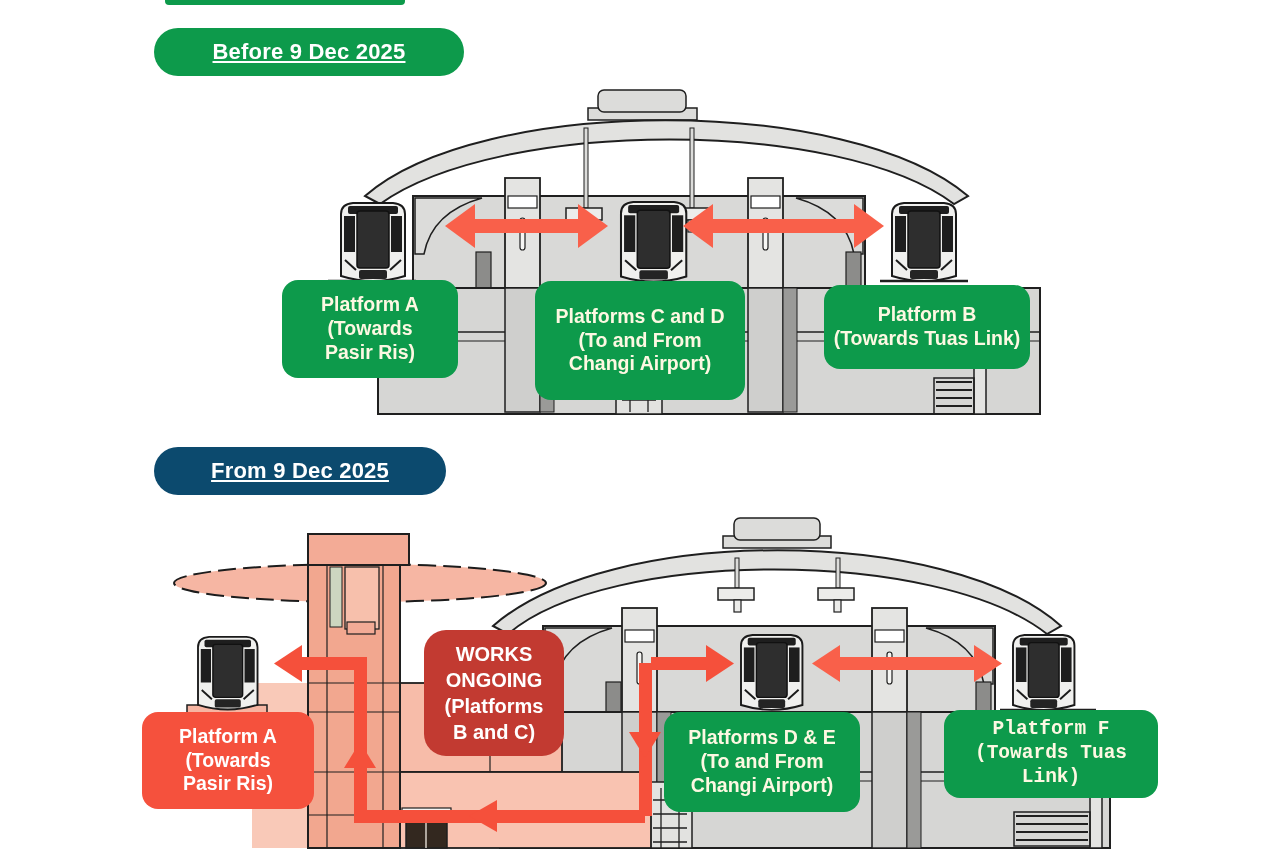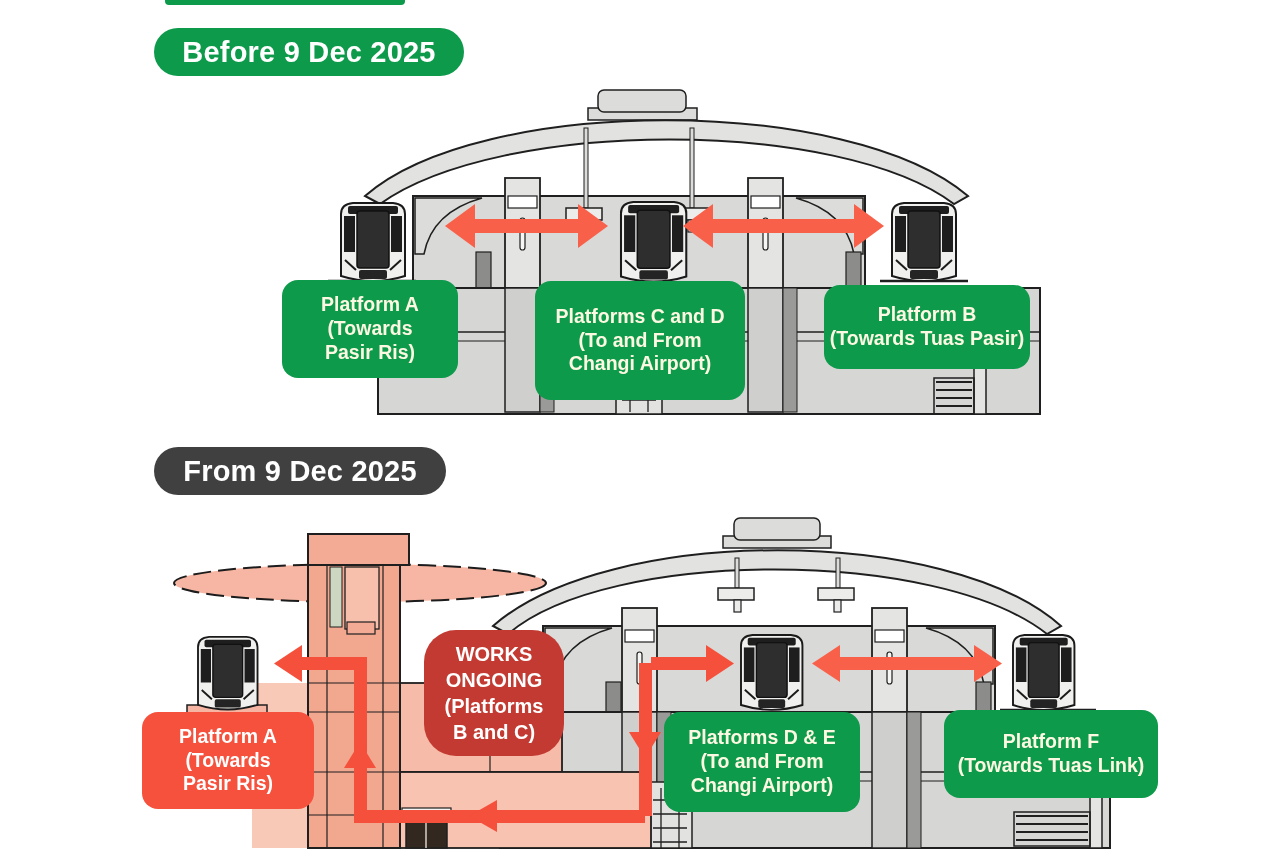--- a/index.html
+++ b/index.html
@@ -1,33 +1,33 @@
 <!DOCTYPE html>
 <html><head>
 <meta charset="utf-8">
 <style>
   html,body{margin:0;padding:0;background:#ffffff;}
   #canvas{position:relative;width:1280px;height:853px;background:#ffffff;overflow:hidden;
           font-family:"Liberation Sans", sans-serif;}
   svg{position:absolute;left:0;top:0;}
   .label{position:absolute;display:flex;align-items:center;justify-content:center;
          text-align:center;font-weight:bold;white-space:pre-line;z-index:5;}
-  .badge{border-radius:24px;color:#ffffff;font-size:29px;letter-spacing:.2px;}
+  .badge{border-radius:24px;color:#ffffff;font-size:22px;letter-spacing:.2px;text-decoration:underline;}
   .badge-before{left:154px;top:28px;width:310px;height:48px;background:#0d9a4b;}
-  .badge-after{left:154px;top:447px;width:292px;height:48px;background:#404040;}
+  .badge-after{left:154px;top:447px;width:292px;height:48px;background:#0c4a6e;}
   .greenbox{background:#0d9a4b;color:#fdf8e2;border-radius:16px;font-size:19.5px;line-height:1.22;}
   .redbox{background:#f5513d;color:#ffffff;border-radius:16px;font-size:19.5px;line-height:1.22;}
-  .darkredbox{background:#c23a31;color:#ffffff;border-radius:32px;font-size:20px;line-height:1.3;}
+  .darkredbox{background:#c23a31;color:#ffffff;border-radius:22px;font-size:20px;line-height:1.3;}
   .lb-a1{left:282px;top:280px;width:176px;height:98px;}
   .lb-cd{left:535px;top:281px;width:210px;height:119px;}
   .lb-b{left:824px;top:285px;width:206px;height:84px;}
   .lb-a2{left:142px;top:712px;width:172px;height:97px;}
   .lb-works{left:424px;top:630px;width:140px;height:126px;}
   .lb-de{left:664px;top:712px;width:196px;height:100px;text-align:center;}
-  .lb-f{left:944px;top:710px;width:214px;height:88px;}
+  .lb-f{left:944px;top:710px;width:214px;height:88px;font-family:Liberation Mono, monospace;}
   .topstrip{position:absolute;left:165px;top:0;width:240px;height:5px;background:#0d9a4b;
             border-radius:0 0 4px 4px;z-index:4;}
 </style>
 </head>
 <body>
 
 <div id="canvas">
 
   <div class="topstrip"></div>
 
@@ -197,21 +197,21 @@
 
   <div class="label badge badge-before">Before 9 Dec 2025</div>
 
   <div class="label greenbox lb-a1">Platform A
 (Towards
 Pasir Ris)</div>
   <div class="label greenbox lb-cd">Platforms C and D
 (To and From
 Changi Airport)</div>
   <div class="label greenbox lb-b">Platform B
-(Towards Tuas Pasir)</div>
+(Towards Tuas Link)</div>
 
   <div class="label badge badge-after">From 9 Dec 2025</div>
 
   <div class="label redbox lb-a2">Platform A
 (Towards
 Pasir Ris)</div>
   <div class="label darkredbox lb-works">WORKS
 ONGOING
 (Platforms
 B and C)</div>

